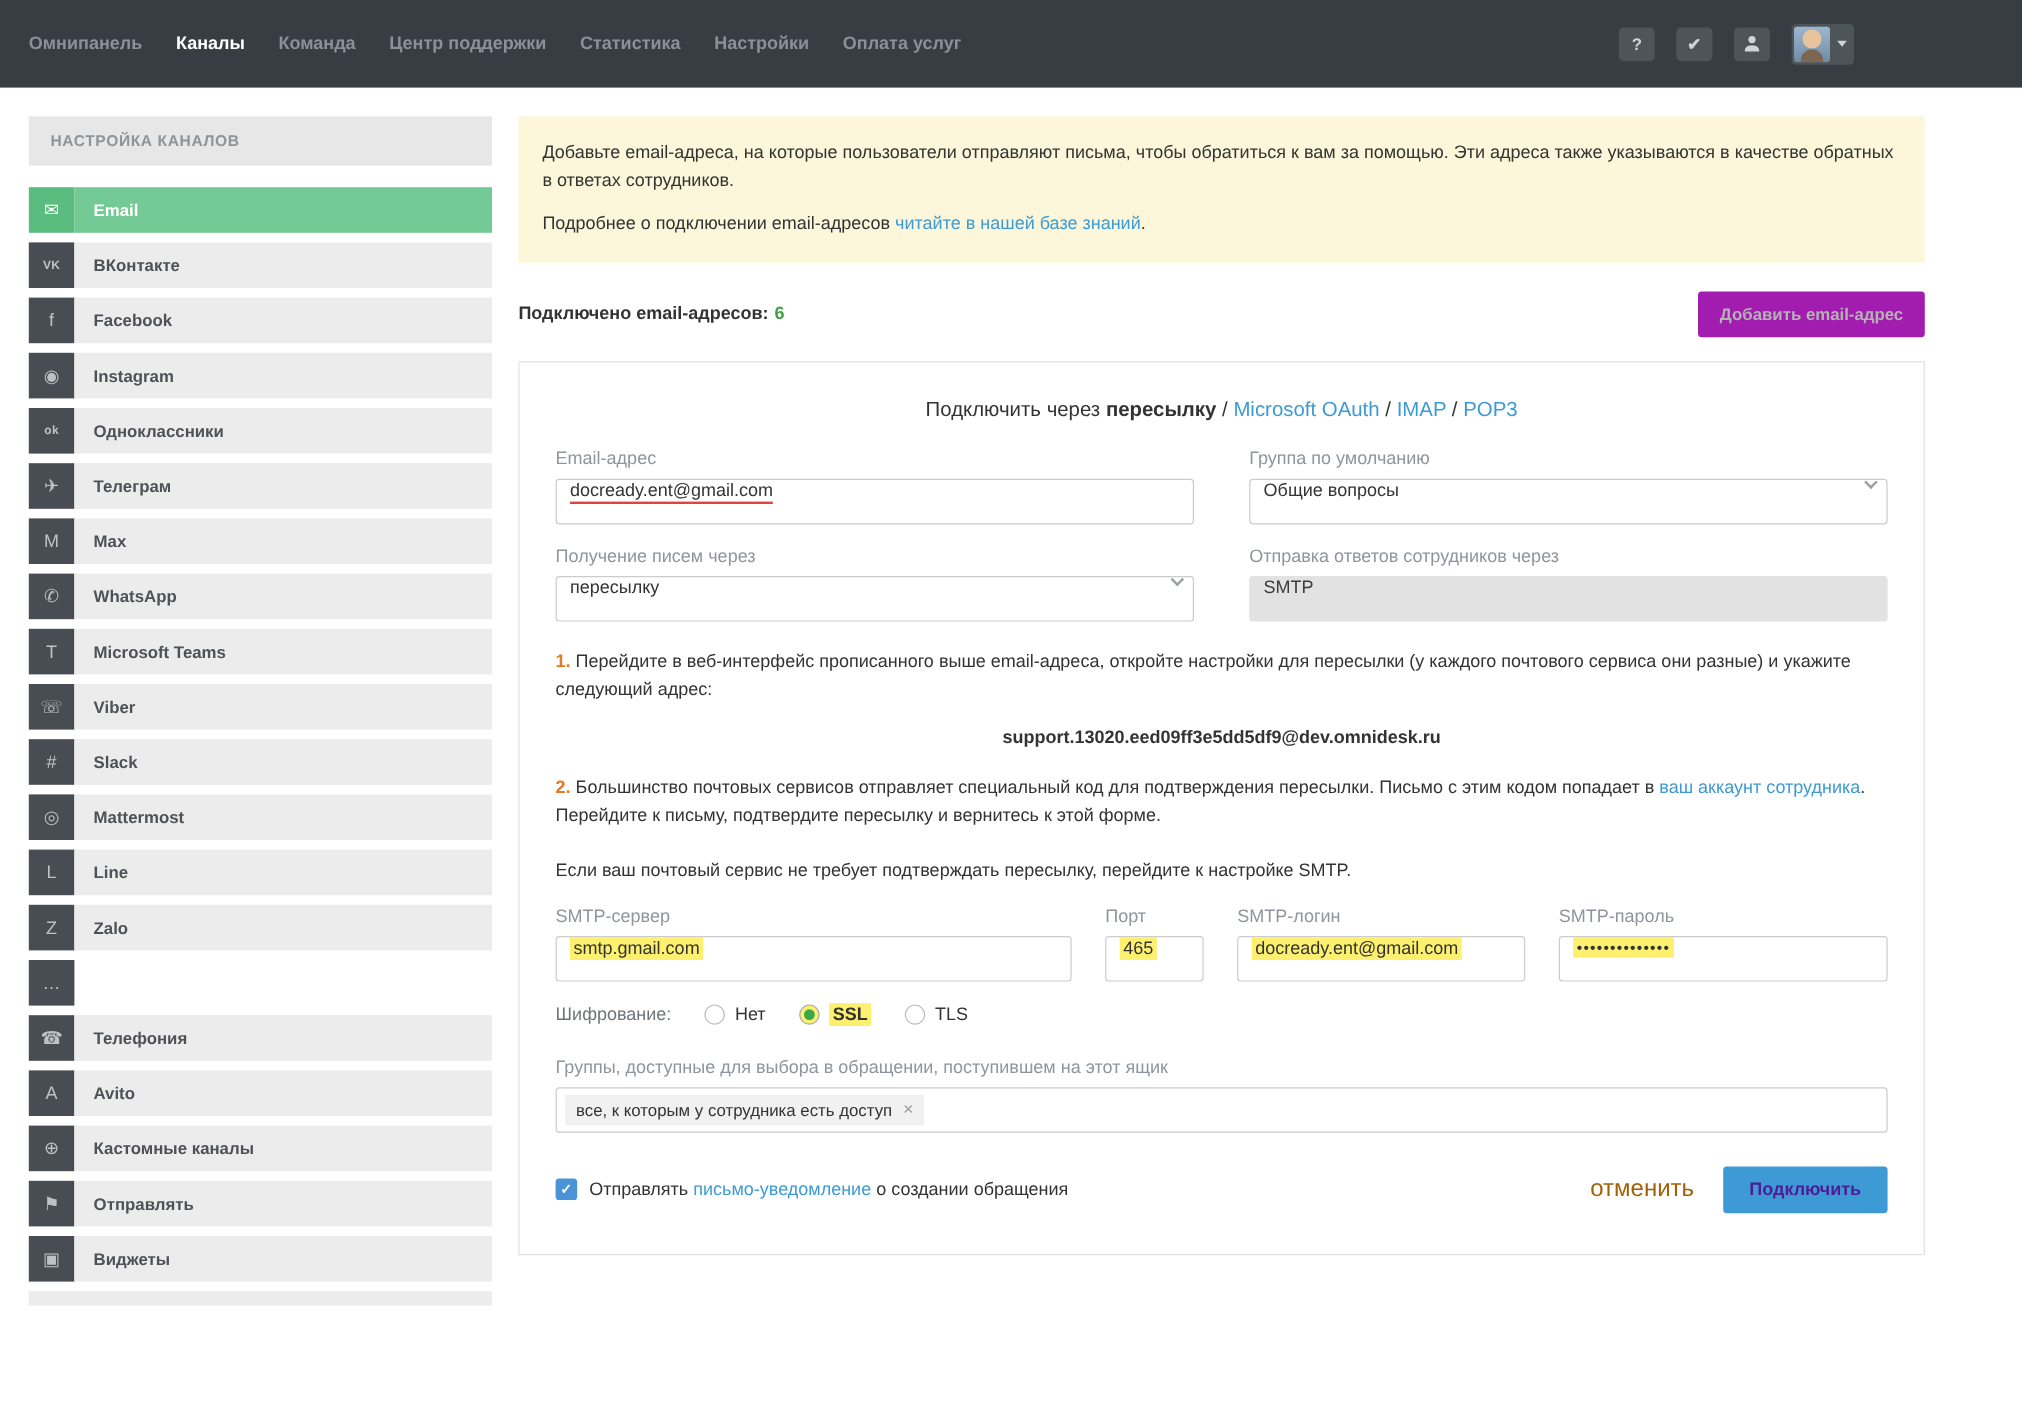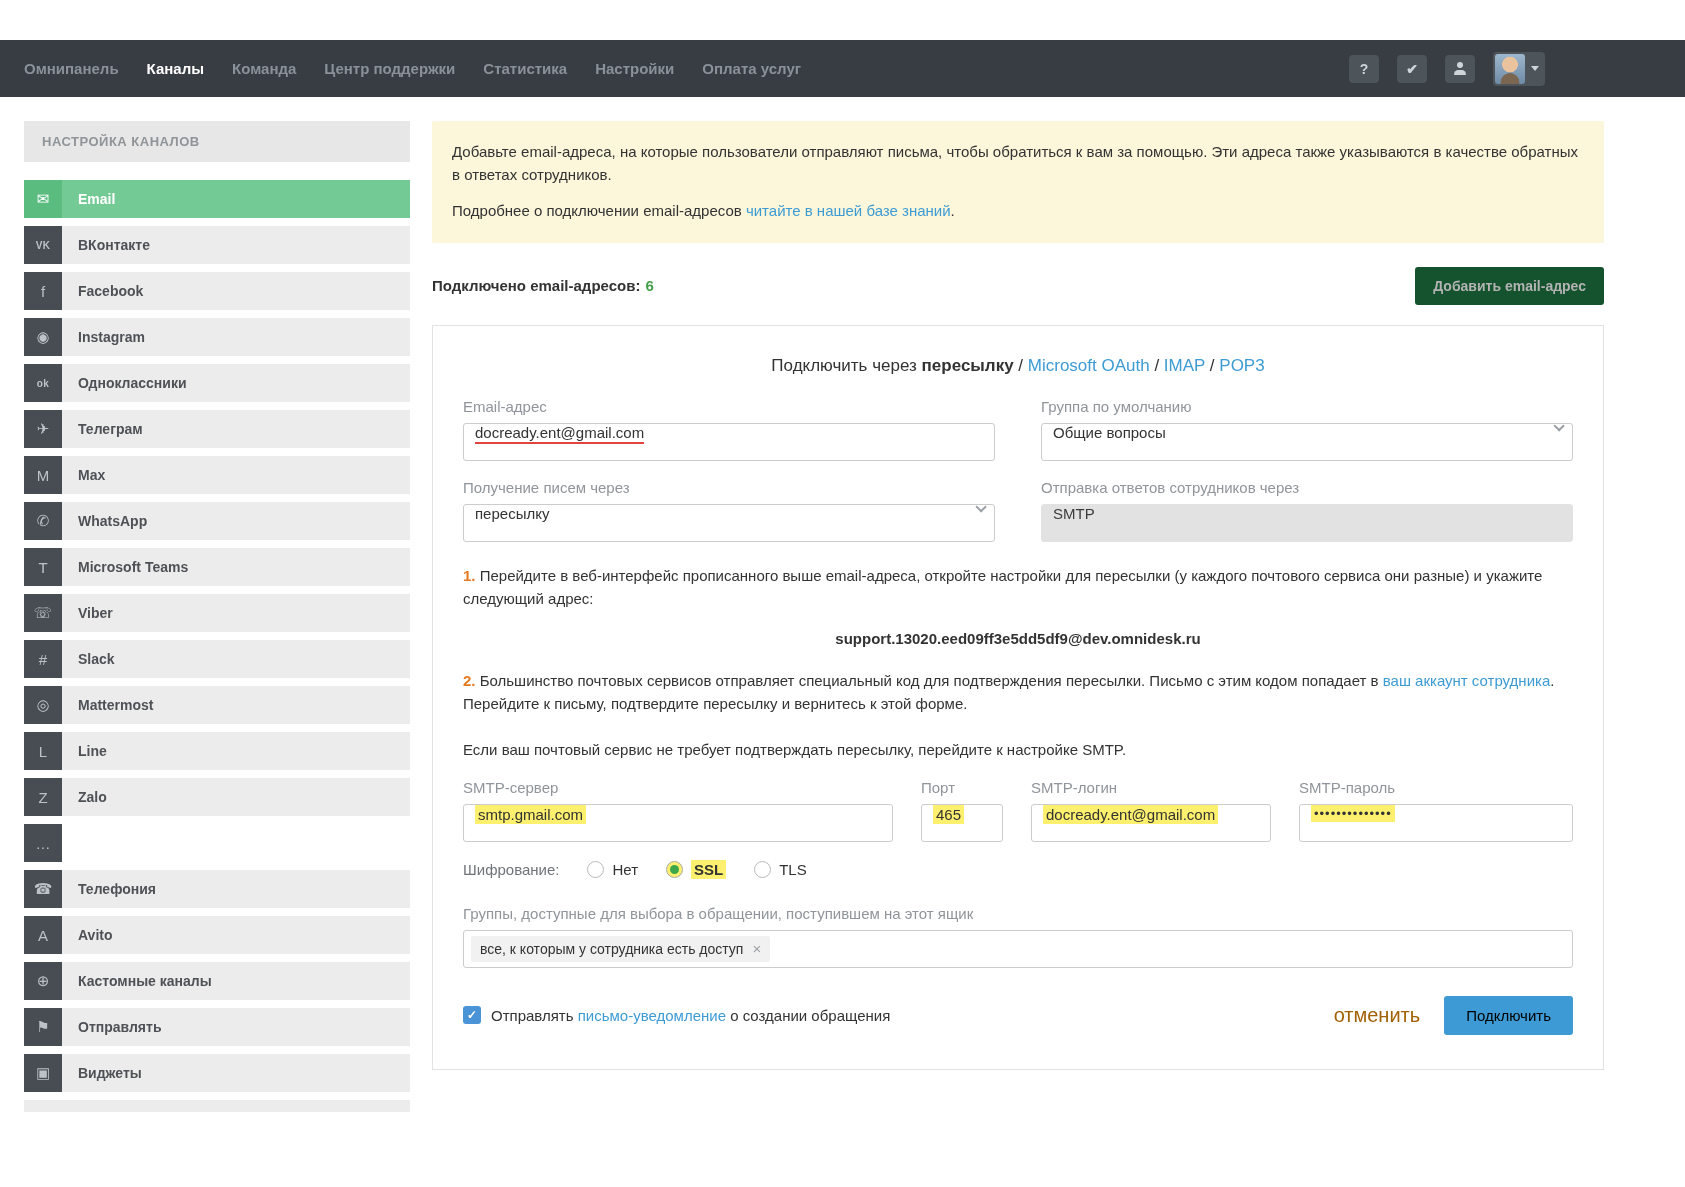--- a/index.html
+++ b/index.html
@@ -1,20 +1,20 @@
 <!DOCTYPE html>
 <html><head>
 <meta charset="utf-8">
 <style>
   * { box-sizing: border-box; }
   html,body { margin:0; padding:0; background:#ffffff; font-family:"Liberation Sans",sans-serif; }
   body { width:1685px; min-height:1187px; }
 
   
-  .navbar { height:57px; background:#383d43; display:flex; align-items:center; padding:0 140px 0 24px;margin-top:40px; }
+  .navbar { height:73px; background:#383d43; display:flex; align-items:center; padding:0 140px 0 24px; }
   .nav-links { display:flex; align-items:center; }
   .nav-link { color:#8a9198; font-size:15px; font-weight:700; padding:0 14px; line-height:59px; cursor:pointer; white-space:nowrap; }
   .nav-link:first-child { padding-left:0; }
   .nav-link.active { color:#ffffff; }
   .nav-right { margin-left:auto; display:flex; align-items:center; gap:18px; }
   .nav-btn { width:30px; height:28px; background:#4d545a; border-radius:4px; color:#cfd4d8; display:flex; align-items:center; justify-content:center; font-size:14px; font-weight:700; cursor:pointer; }
   .icon-person { position:relative; width:14px; height:13px; display:inline-block; }
   .icon-person::before { content:""; position:absolute; top:0; left:4px; width:6px; height:6px; border-radius:50%; background:#cfd4d8; }
   .icon-person::after { content:""; position:absolute; bottom:0; left:1px; width:12px; height:5px; border-radius:6px 6px 1px 1px; background:#cfd4d8; }
   .avatar-chip { height:34px; background:#4d545a; border-radius:4px; display:flex; align-items:center; padding:2px 6px 2px 2px; gap:6px; cursor:pointer; }
@@ -42,21 +42,21 @@
   .main { width:1172px; flex-shrink:0; }
   .link { color:#3d9bd4; text-decoration:none; cursor:pointer; }
 
   .notice { background:#fcf7da; padding:20px; font-size:15px; color:#333; line-height:1.5; border-radius:2px; }
   .notice p { margin:0; }
   .notice p + p { margin-top:14px; }
 
   .connected-row { display:flex; align-items:center; margin-top:24px; }
   .connected-label { font-weight:700; font-size:15px; color:#333; }
   .count { color:#43a047; font-weight:700; margin-left:5px; font-size:15px; }
-  .add-btn { margin-left:auto; background:#14532d; color:#b3b3b3; font-weight:700; font-size:14px; padding:11px 18px; border-radius:3px; border:none; cursor:pointer; font-family:inherit; }
+  .add-btn { margin-left:auto; background:#a21caf; color:#b3b3b3; font-weight:700; font-size:14px; padding:11px 18px; border-radius:3px; border:none; cursor:pointer; font-family:inherit; }
 
   .form-panel { border:1px solid #e2e2e2; margin-top:20px; padding:28px 30px 34px; }
   .form-title { text-align:center; font-size:17px; color:#333; margin:2px 0 4px; }
   .form-title b { color:#333; }
 
   .grid2 { display:grid; grid-template-columns:1fr 1fr; column-gap:46px; }
   .field-label { display:block; color:#8f959b; font-size:15px; margin:18px 0 8px; }
   .input { height:38px; border:1px solid #ccc; border-radius:3px; padding:0 11px; font-size:15px; color:#333; display:flex; align-items:flex-start; background:#fff; cursor:text; }
   .select { cursor:pointer; }
   .select .caret { margin-left:auto; width:8px; height:8px; border-right:2px solid #9aa0a5; border-bottom:2px solid #9aa0a5; transform:rotate(45deg) translateY(-3px); }
@@ -83,21 +83,21 @@
 
   .groups-label { margin-top:26px; }
   .tags-input { border:1px solid #ccc; border-radius:3px; min-height:38px; display:flex; align-items:center; padding:4px 7px; cursor:text; }
   .tag { background:#f1f1f1; border-radius:2px; padding:5px 9px; font-size:14px; color:#333; display:flex; align-items:center; gap:9px; }
   .tag-x { color:#9aa0a5; font-size:15px; cursor:pointer; line-height:1; }
 
   .bottom-row { display:flex; align-items:center; margin-top:28px; }
   .checkbox { width:18px; height:18px; background:#4a93d6; border-radius:3px; color:#fff; display:flex; align-items:center; justify-content:center; font-size:12px; font-weight:700; cursor:pointer; flex-shrink:0; }
   .notify-text { margin-left:10px; font-size:15px; color:#333; }
   .cancel-link { margin-left:auto; color:#a16207; font-size:20px; cursor:pointer; text-decoration:none; }
-  .connect-btn { margin-left:24px; background:#3e9ad4; color:#000000; font-weight:400; font-size:15px; padding:11px 22px; border-radius:3px; border:none; cursor:pointer; font-family:inherit; }
+  .connect-btn { margin-left:24px; background:#3e9ad4; color:#4c1d95; font-weight:700; font-size:15px; padding:11px 22px; border-radius:3px; border:none; cursor:pointer; font-family:inherit; }
 </style>
 </head>
 <body>
 
 <header class="navbar">
   <nav class="nav-links" id="nav-links">
       <span class="nav-link">Омнипанель</span>
       <span class="nav-link active">Каналы</span>
       <span class="nav-link">Команда</span>
       <span class="nav-link">Центр поддержки</span>

